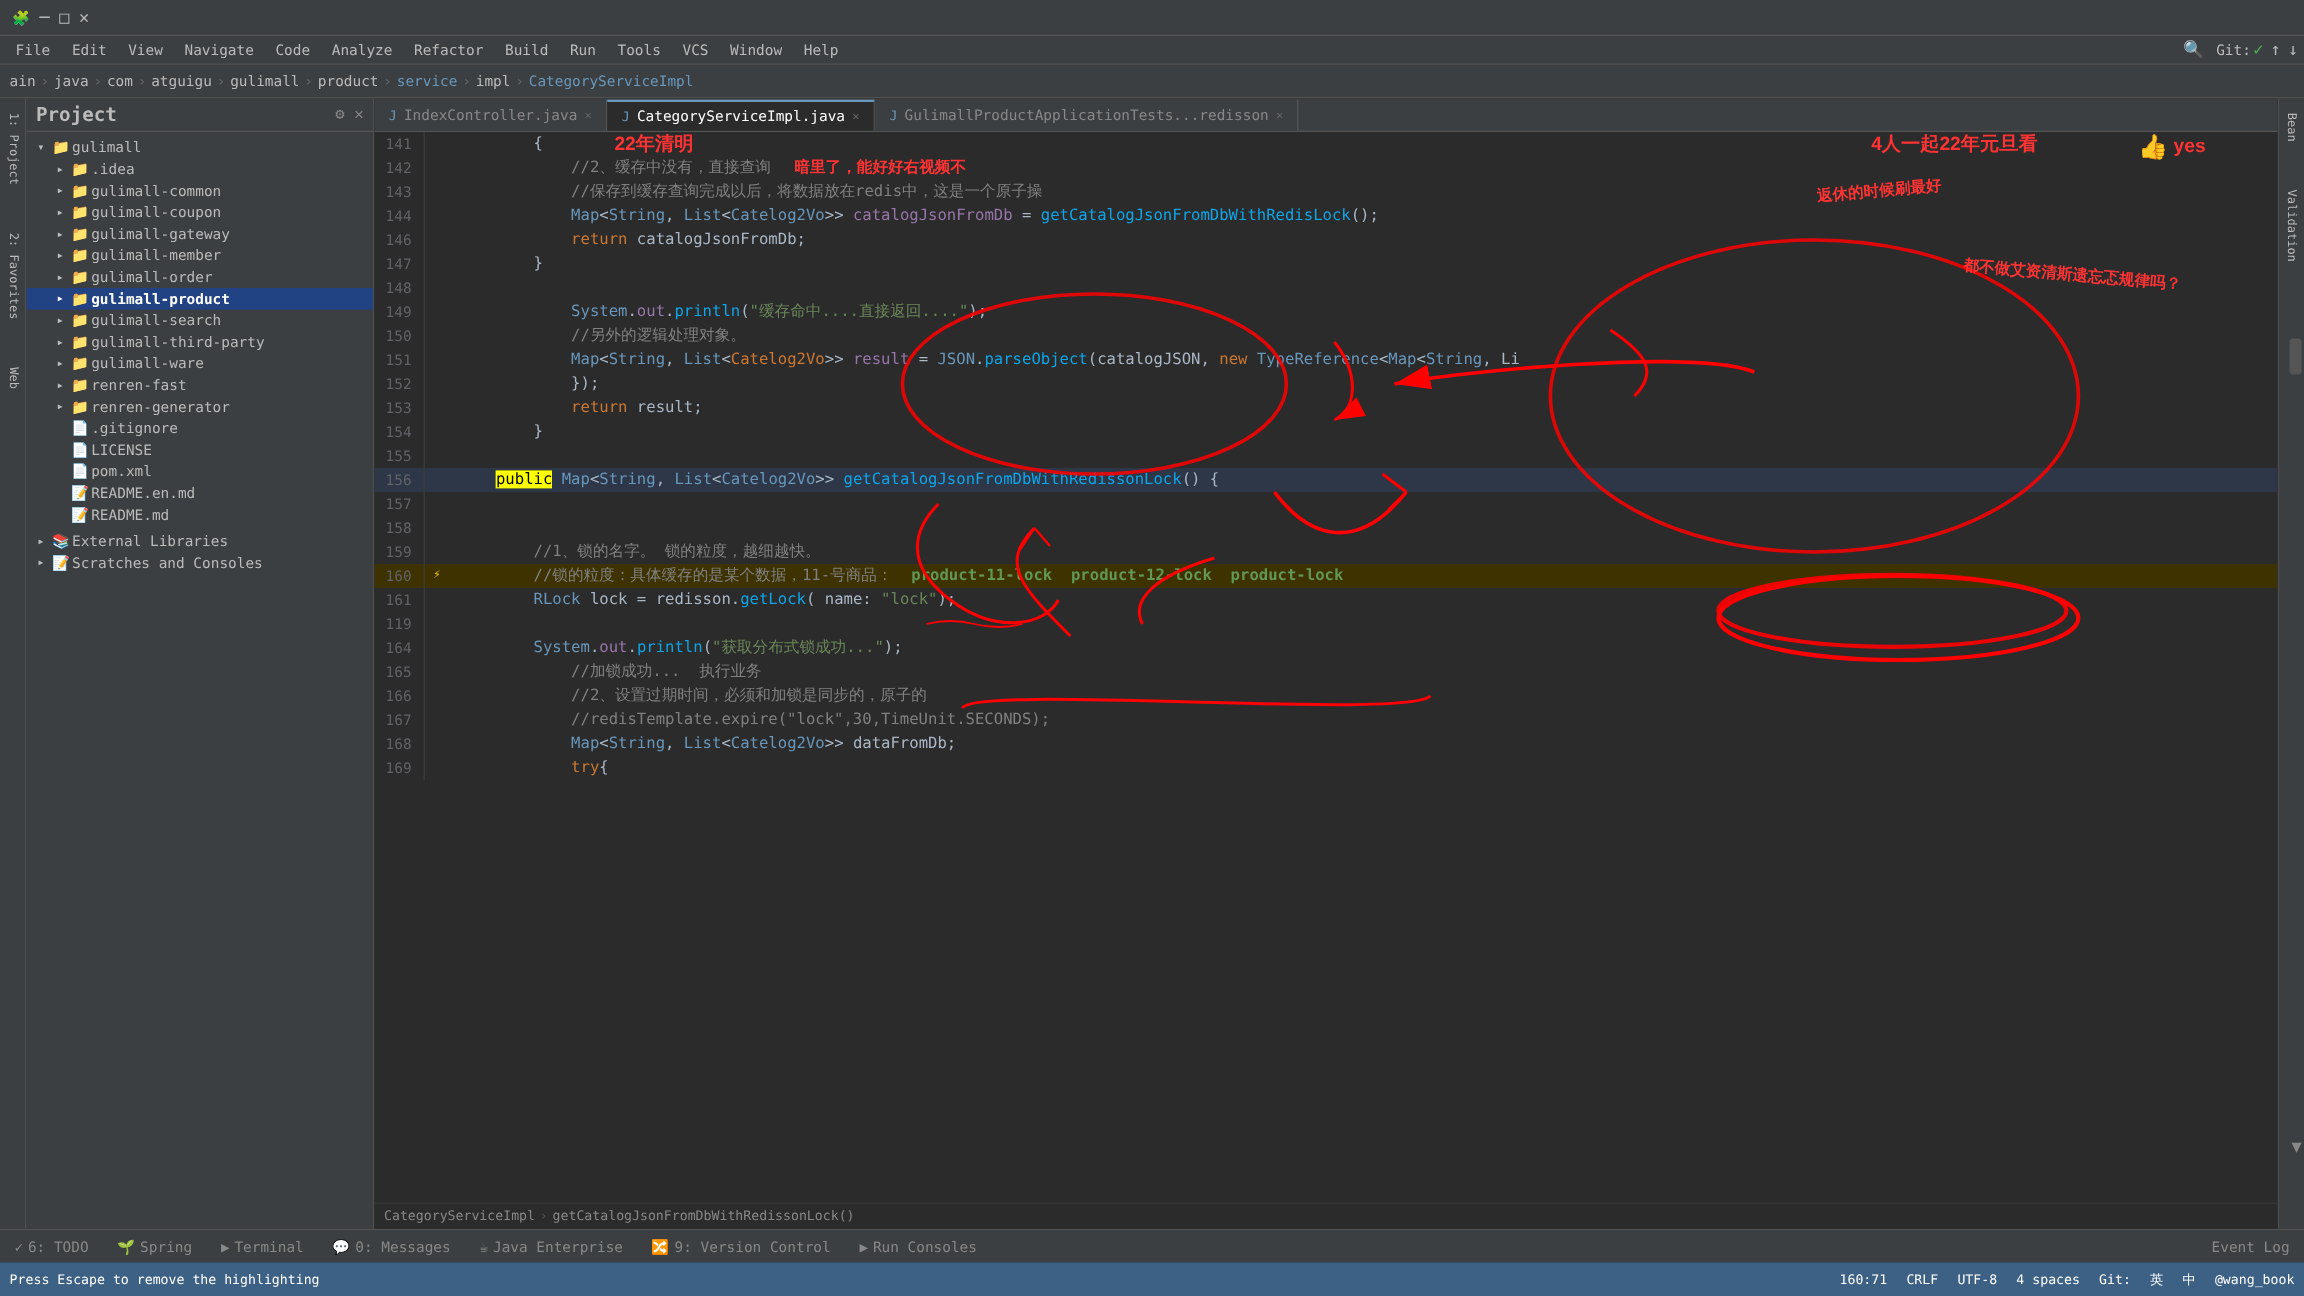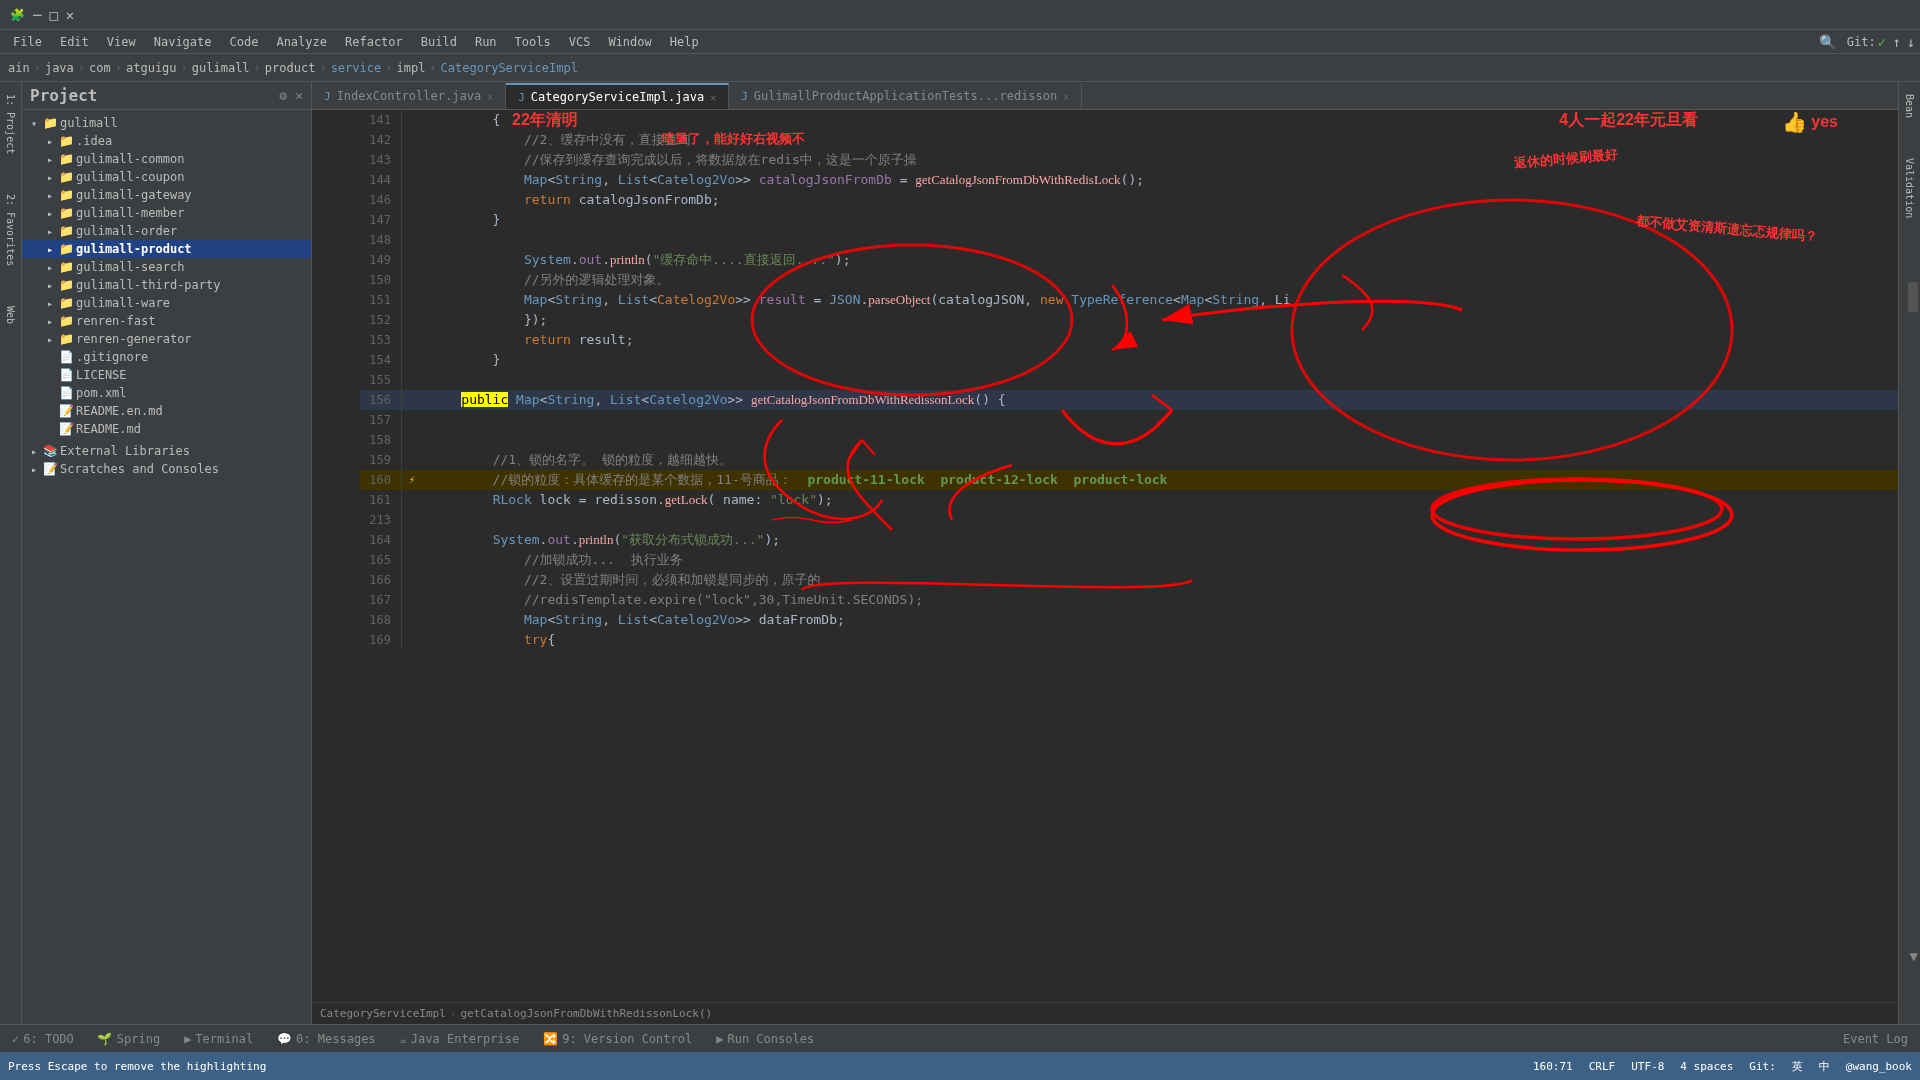--- a/index.html
+++ b/index.html
@@ -145,21 +145,20 @@
     .code-lines {
       display: flex;
       flex-direction: column;
       min-height: 100%;
     }
     .code-line {
       display: flex;
       align-items: flex-end;
       min-height: 20px;
       line-height: 20px;
-      margin-left: 48px;
     }
     .line-num {
       width: 42px;
       min-width: 42px;
       text-align: right;
       padding-right: 10px;
       color: #606366;
       font-size: 12px;
       user-select: none;
       border-right: 1px solid #3d3d3d;
@@ -177,21 +176,21 @@
       padding-left: 8px;
       white-space: pre;
       font-size: 13px;
       font-family: 'Consolas', monospace;
     }
 
     
     .kw { color: #cc7832; }
     .str { color: #6a8759; }
     .comment { color: #808080; }
-    .fn { color: #fca5a5; font-family: Liberation Serif, serif; }
+    .fn { color: #0ea5e9; }
     .type { color: #6897bb; }
 
     
     #bottom-panel {
       height: 28px;
       background: #3c3f41;
       display: flex;
       align-items: center;
       padding: 0 8px;
       gap: 16px;
@@ -585,21 +584,21 @@
           </div>
 
           <div class="code-line">
             <span class="line-num">161</span>
             <span class="line-gutter"></span>
             <span class="line-content">        <span class="type">RLock</span> lock = redisson.<span class="fn">getLock</span>( name: <span class="str">"lock"</span>);</span>
           </div>
 
 
           <div class="code-line">
-            <span class="line-num">213</span>
+            <span class="line-num">119</span>
             <span class="line-gutter"></span>
             <span class="line-content"></span>
           </div>
 
           <div class="code-line">
             <span class="line-num">164</span>
             <span class="line-gutter"></span>
             <span class="line-content">        <span class="type">System</span>.<span style="color:#9876aa;">out</span>.<span class="fn">println</span>(<span class="str">"获取分布式锁成功..."</span>);</span>
           </div>
 

